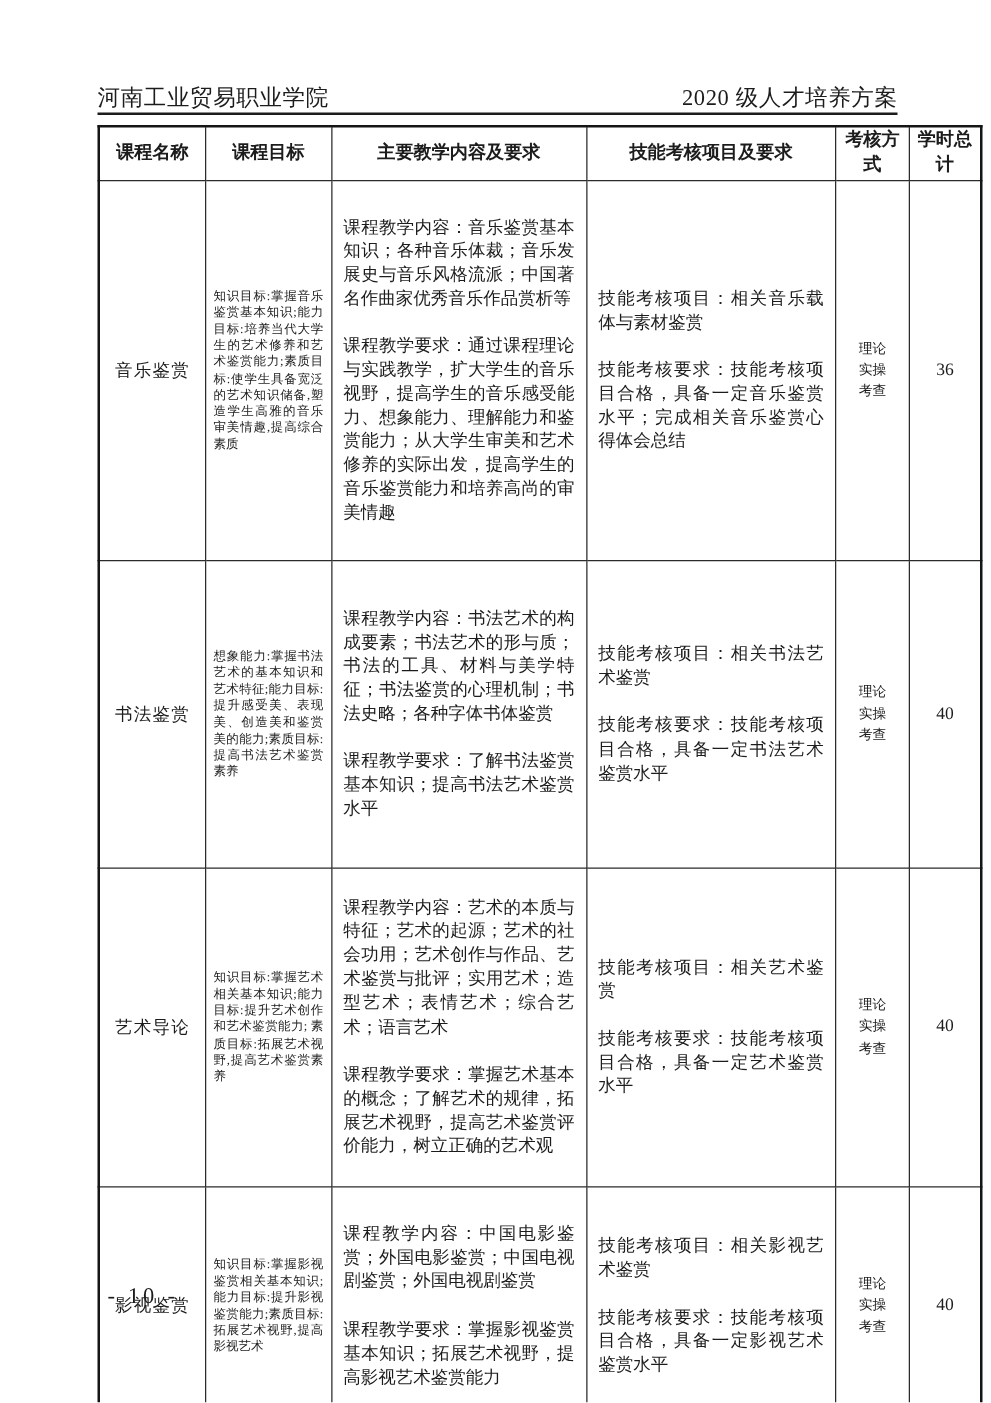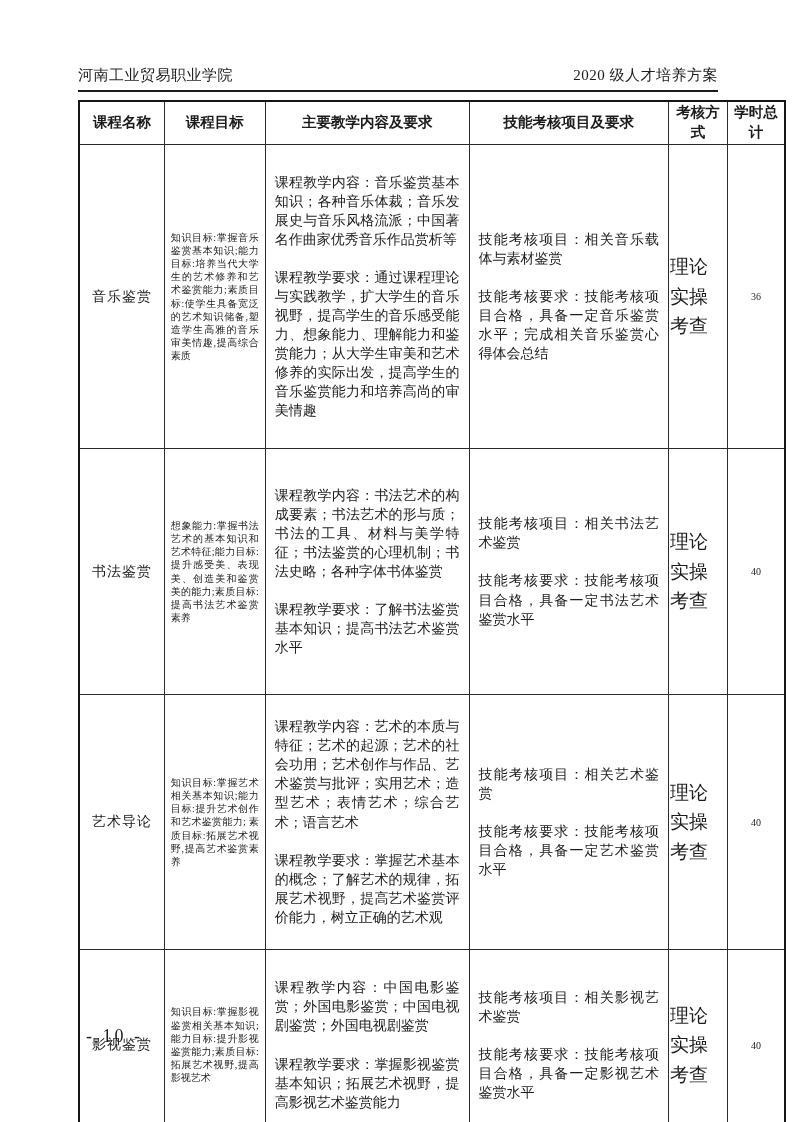--- a/index.html
+++ b/index.html
@@ -6,21 +6,21 @@
   body{
     width:793px;height:1122px;
     font-family:"Liberation Serif","DejaVu Serif",serif;
     color:#1c1c1c;
   }
   .page{position:relative;width:793px;height:1122px;background:#fff;overflow:hidden;}
 
   .doc-header{
     position:absolute;left:78px;top:66px;width:640px;
     display:flex;justify-content:space-between;align-items:flex-end;
-    font-size:15px;letter-spacing:0.5px;
+    font-size:18px;letter-spacing:0.5px;
   }
   .header-rule{
     position:absolute;left:78px;top:90px;width:640px;height:0;
     border-top:2px solid #1c1c1c;
   }
 
   table.course-table{
     position:absolute;left:78px;top:100px;width:708px;
     border-collapse:collapse;table-layout:fixed;
     border:2px solid #151515;
@@ -52,25 +52,25 @@
     font-size:10px;line-height:1.32;
     padding:17px 6px;text-align:justify;text-justify:inter-ideograph;
   }
   td.c-content,td.c-assess{
     font-size:14px;line-height:1.36;
     padding:17px 9px;text-align:justify;text-justify:inter-ideograph;
   }
   p.para{margin:0;}
   p.para + p.para{margin-top:19px;}
   td.c-method{
-    text-align:left;font-size:19px;line-height:1.55;
+    text-align:center;font-size:11px;line-height:1.55;
     white-space:pre-line;
     margin-top:20px;
   }
-  td.c-hours{text-align:center;font-size:10px;}
+  td.c-hours{text-align:center;font-size:14px;}
 
   .page-number{
     position:absolute;left:86px;top:1026px;
     font-size:18px;letter-spacing:3px;
   }
 </style>
 </head>
 <body>
 
 <div class="page">

